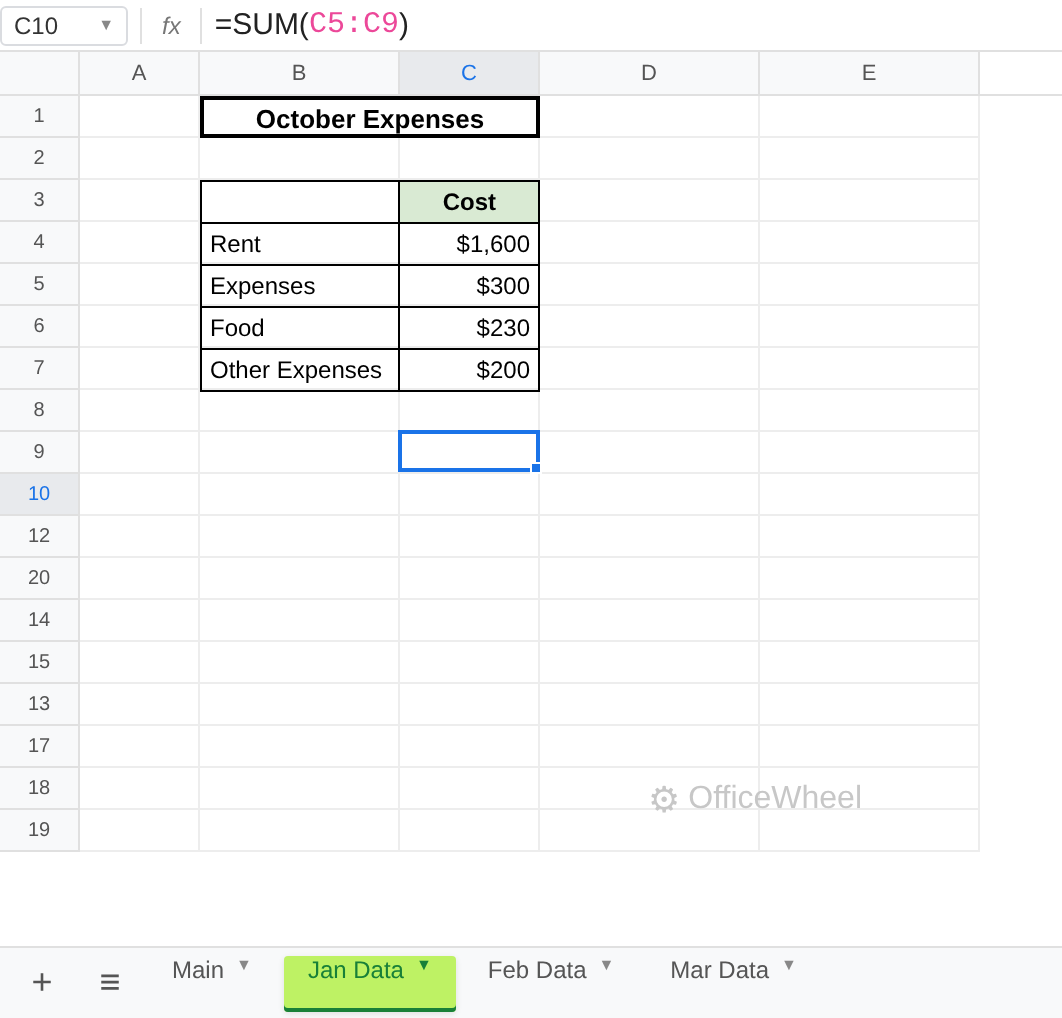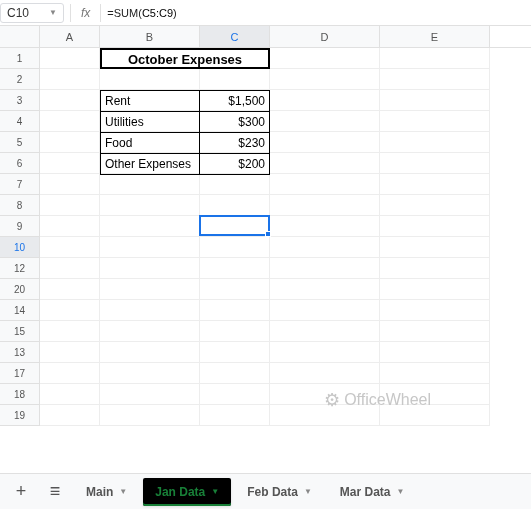--- a/index.html
+++ b/index.html
@@ -27,24 +27,24 @@
   border-radius: 3px;
   display: flex;
   align-items: center;
   padding: 0 6px;
   font-size: 12px;
   color: #333;
   justify-content: space-between;
 }
 .name-box .chev { color: #888; font-size: 8px; }
 .fx-label { color: #777; font-style: italic; font-size: 12px; padding: 0 4px; }
-.formula-text { font-size: 11px; display: flex; align-items: flex-end; }
+.formula-text { font-size: 15px; display: flex; align-items: flex-end; }
 .fn-name { color: #222; }
 .paren { color: #222; }
-.range { color: #000000; }
+.range { color: #ec4899; font-family: Liberation Mono, monospace; }
 .vsep { width: 1px; height: 18px; background: #e0e0e0; }
 
 .grid-wrap {
   position: relative;
   height: 440px;
   overflow: hidden;
 }
 .col-headers {
   display: flex;
   height: 22px;
@@ -166,30 +166,29 @@
 }
 .tab-btn {
   width: 30px; height: 28px;
   display: flex; align-items: center; justify-content: center;
   color: #555; font-size: 18px;
   cursor: pointer;
 }
 .sheet-tab {
   padding: 0 12px;
   height: 28px;
-  display: flex; align-items: center;
+  display: flex; 
   gap: 6px;
   color: #555;
   font-size: 12px;
   border-radius: 2px;
   cursor: pointer;
-  font-weight: bold;
 }
 .sheet-tab.active {
-  background: #000000;
+  background: #bef264;
   color: #188038;
   box-shadow: 0 -2px 0 #188038 inset, 0 1px 3px rgba(0,0,0,0.1);
 }
 .sheet-tab .chev { font-size: 8px; color: #888; }
 .sheet-tab.active .chev { color: #188038; }
 </style>
 </head>
 <body>
 
 <div class="formula-bar">
@@ -360,26 +359,30 @@
         <div class="cell" style="width: 70px;"></div>
         <div class="cell" style="width: 110px;"></div>
         <div class="cell" style="width: 110px;"></div>
       </div>
     </div>
 
   <div class="title-box">October Expenses</div>
 
   <table class="data-table">
     <tbody>
+        <tr>
+      <th class="blank"></th>
+      <th class="cost">Cost</th>
+    </tr>
     <tr>
           <td class="label">Rent</td>
-          <td class="val">$1,500</td>
+          <td class="val">$1,600</td>
         </tr>
     <tr>
-          <td class="label">Utilities</td>
+          <td class="label">Expenses</td>
           <td class="val">$300</td>
         </tr>
     <tr>
           <td class="label">Food</td>
           <td class="val">$230</td>
         </tr>
     <tr>
           <td class="label">Other Expenses</td>
           <td class="val">$200</td>
         </tr>

